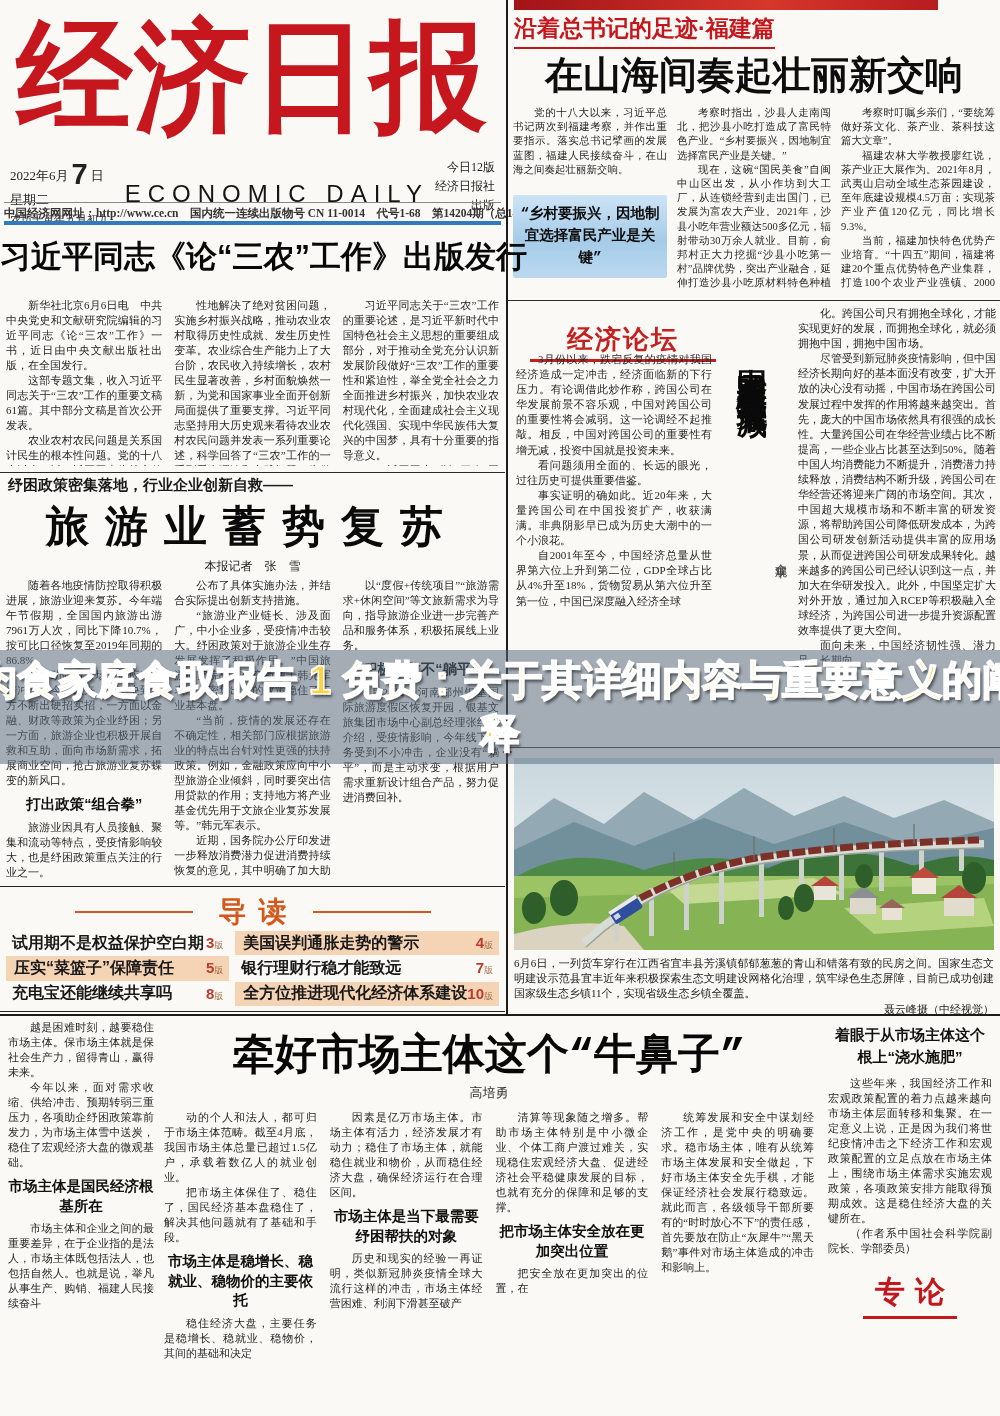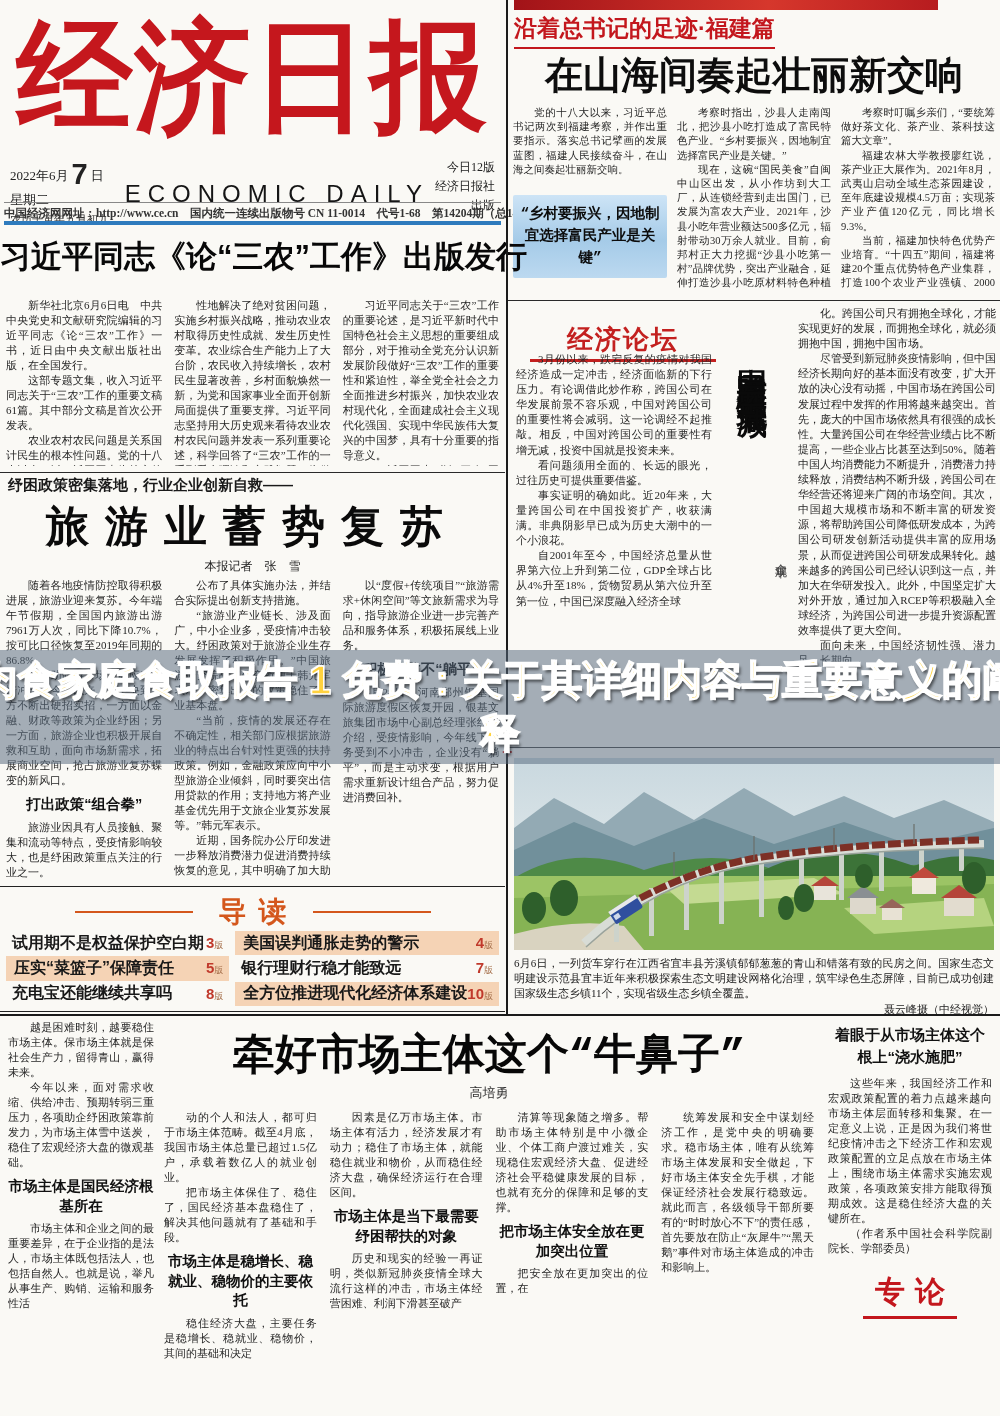--- a/index.html
+++ b/index.html
@@ -373,21 +373,21 @@
 </div>
 
 <div class="abs" id="bottom">
   <div class="bColA ncol">
     <div class="plist">
         <p>越是困难时刻，越要稳住市场主体。保市场主体就是保社会生产力，留得青山，赢得未来。</p>
         <p>今年以来，面对需求收缩、供给冲击、预期转弱三重压力，各项助企纾困政策靠前发力，为市场主体雪中送炭，稳住了宏观经济大盘的微观基础。</p>
       </div>
     <div class="subhd">市场主体是国民经济根基所在</div>
     <div class="plist">
-        <p>市场主体和企业之间的最重要差异，在于企业指的是法人，市场主体既包括法人，也包括自然人。也就是说，举凡从事生产、购销、运输和服务性活</p>
+        <p>市场主体和企业之间的最重要差异，在于企业指的是法人，市场主体既包括法人，也包括自然人。也就是说，举凡从事生产、购销、福建人民接续奋斗</p>
       </div>
   </div>
   <div class="bMid">
     <div class="mktHead">牵好市场主体这个“牛鼻子”</div>
     <div class="mktBy">高培勇</div>
     <div class="cols">
       <div class="ncol">
         <div class="plist">
             <p>动的个人和法人，都可归于市场主体范畴。截至4月底，我国市场主体总量已超过1.5亿户，承载着数亿人的就业创业。</p>
             <p>把市场主体保住了、稳住了，国民经济基本盘稳住了，解决其他问题就有了基础和手段。</p>

